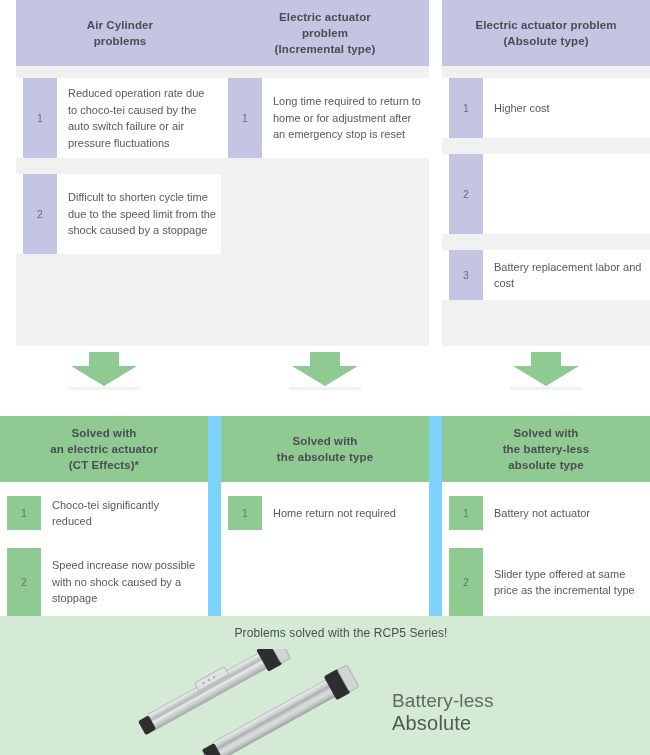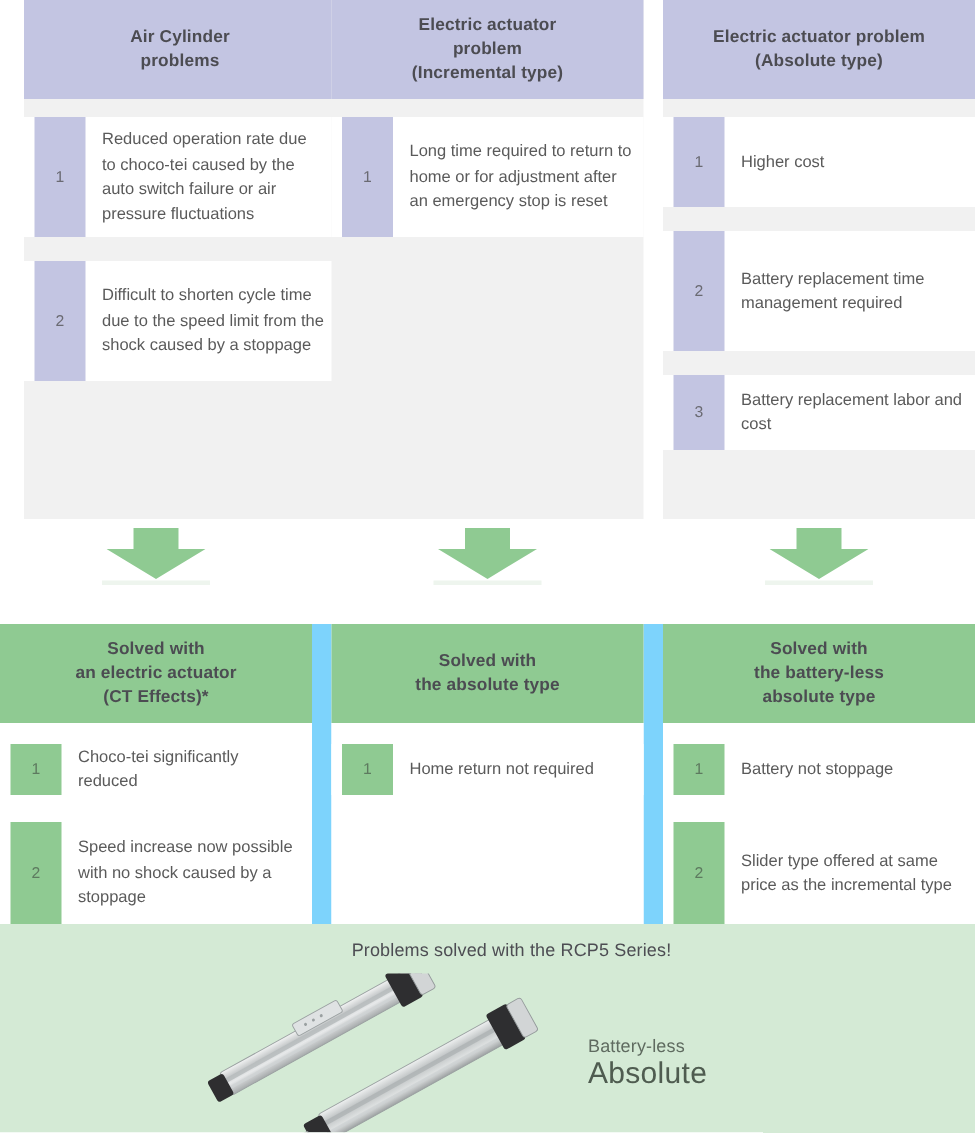--- a/index.html
+++ b/index.html
@@ -205,21 +205,21 @@
     top: 33px;
   }
   .battery-block {
     position: absolute;
     left: 392px;
     top: 691px;
     text-align: left;
     line-height: 1;
   }
   .bl-small {
-    font-size: 12px;
+    font-size: 19px;
     color: #5f6b60;
     letter-spacing: 0.1px;
   }
   .bl-big {
     font-size: 20px;
     color: #4f5c50;
     margin-top: 3px;
     letter-spacing: 0.2px;
   }
 </style>
@@ -272,21 +272,20 @@
           <div>(Absolute type)</div>
         </div>
       </div>
       <div class="prob-body">
         <div class="prob-item" style="top:12px;height:60px;">
           <div class="badge">1</div>
           <div class="item-text">Higher cost</div>
         </div>
         <div class="prob-item" style="top:88px;height:80px;">
           <div class="badge">2</div>
-          <div class="item-text">Battery replacement time management required</div>
         </div>
         <div class="prob-item" style="top:184px;height:50px;">
           <div class="badge">3</div>
           <div class="item-text">Battery replacement labor and cost</div>
         </div>
       </div>
     </div>
   </div>
 
   <div class="arrow-band">
@@ -351,21 +350,21 @@
       <div class="sol-head">
         <div>
           <div>Solved with</div>
           <div>the battery-less</div>
           <div>absolute type</div>
         </div>
       </div>
       <div class="sol-body">
         <div class="sol-item" style="top:14px;height:34px;">
           <div class="badge-green">1</div>
-          <div class="item-text">Battery not stoppage</div>
+          <div class="item-text">Battery not actuator</div>
         </div>
         <div class="sol-item" style="top:66px;height:68px;">
           <div class="badge-green">2</div>
           <div class="item-text">Slider type offered at same price as the incremental type</div>
         </div>
       </div>
     </div>
   </div>
 
   <div class="footer">

